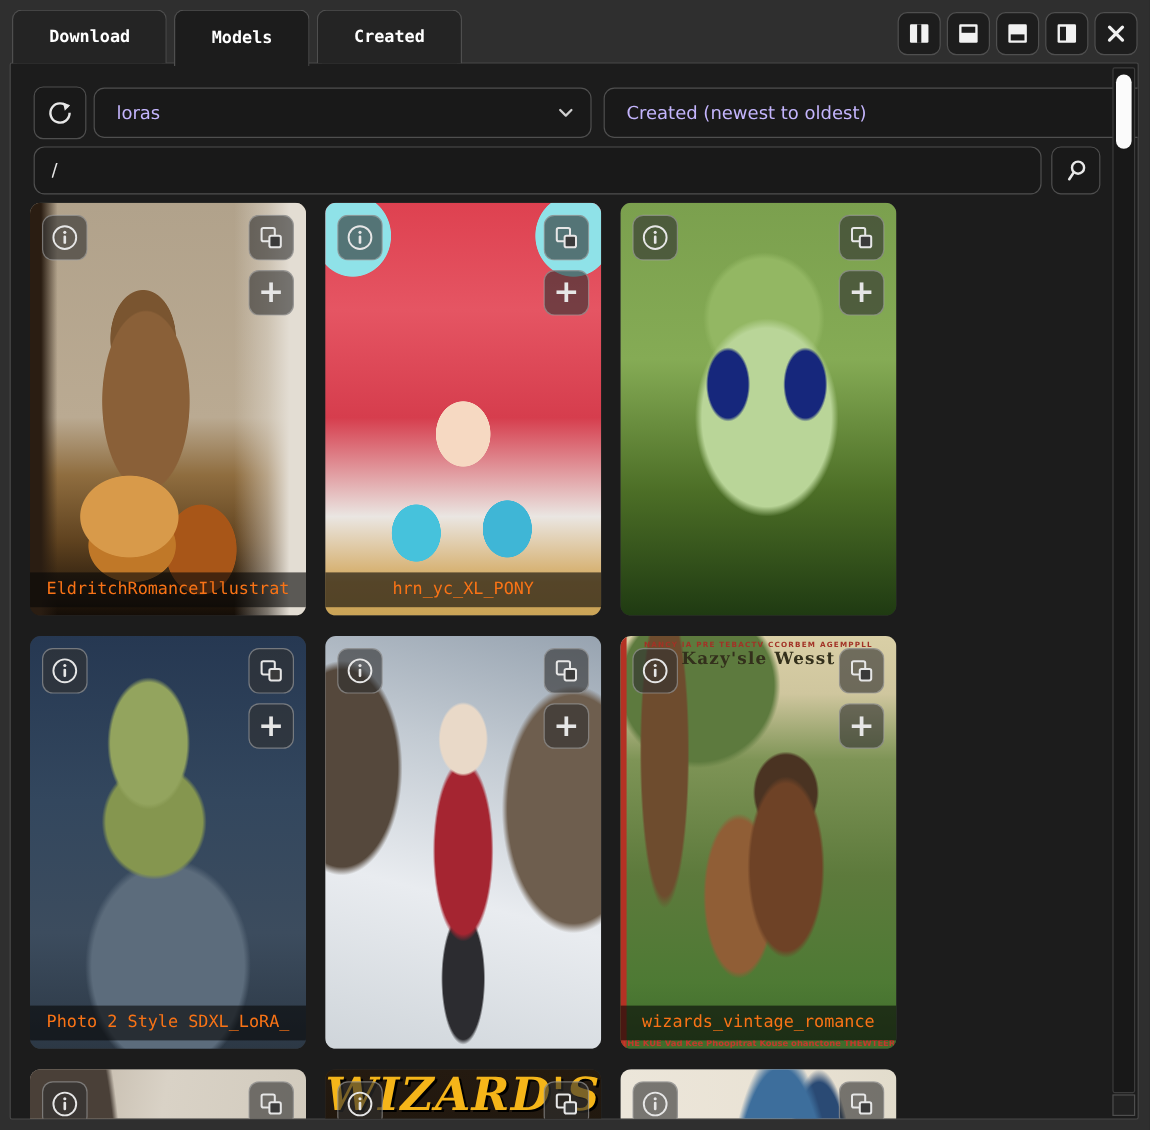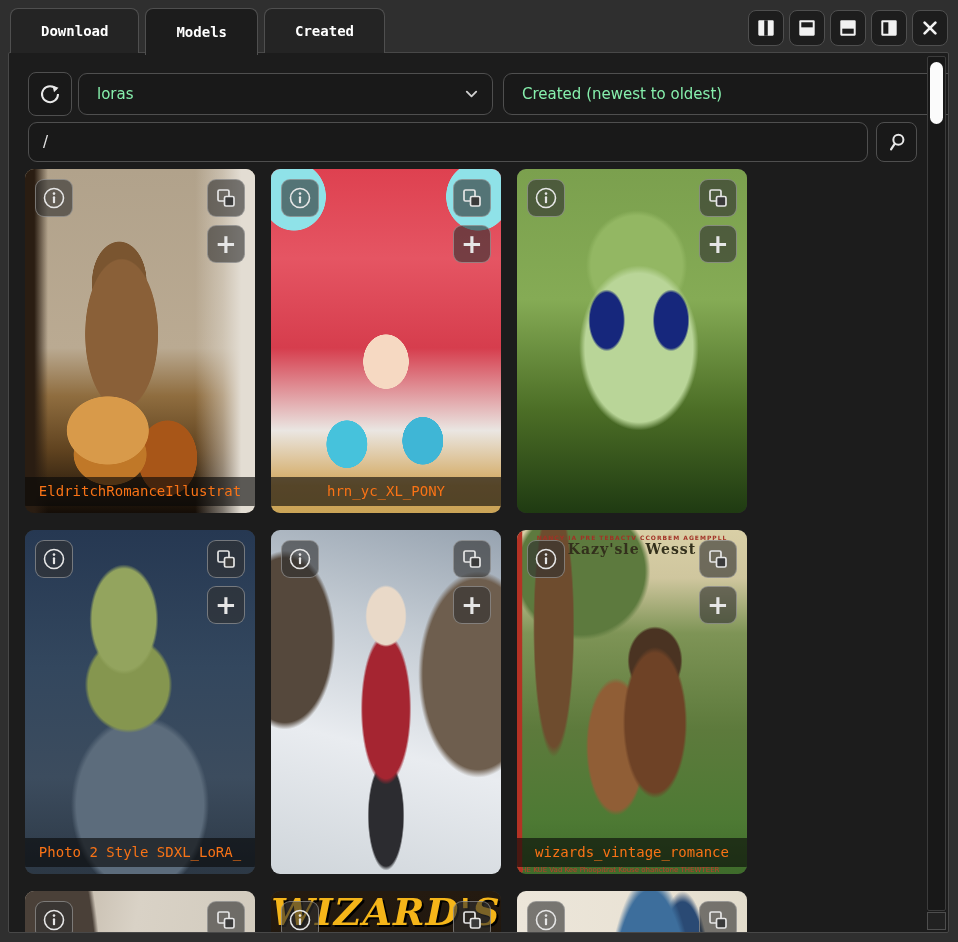--- a/index.html
+++ b/index.html
@@ -25,21 +25,21 @@
            background:#1c1c1c; border:1px solid #484848; border-radius:2px;
            overflow:hidden; z-index:2; }
 
   .icon-btn { position:absolute; background:#191919; border:1px solid #4f4f4f;
               border-radius:8px; display:flex; align-items:center; justify-content:center;
               color:#e8e8e8; cursor:pointer; }
   .btn-refresh { left:19px; top:19px; width:44px; height:44px; }
   .btn-search  { left:867px; top:69px; width:41px; height:40px; }
 
   .faux-select { position:absolute; top:20px; height:42px; background:#191919;
-                 border:1px solid #4f4f4f; border-radius:9px; color:#86efac; font-size:15px;
+                 border:1px solid #4f4f4f; border-radius:9px; color:#c4b5fd; font-size:15px;
                  display:flex; align-items:center; padding:0 18px; cursor:pointer; }
   .select-model { left:69px;  width:415px; }
   .select-sort  { left:494px; width:491px;text-align:center; }
   .faux-select .chev { position:absolute; right:13px; top:50%; transform:translateY(-50%); }
 
   .search-input { position:absolute; left:19px; top:69px; width:840px; height:40px;
                   background:#191919; border:1px solid #4f4f4f; border-radius:9px;
                   color:#e8e8e8; font-size:15px; padding:0 14px; outline:none;
                   font-family:"DejaVu Sans", sans-serif; }
 
@@ -61,22 +61,22 @@
                 background:rgba(8,8,8,0.62); color:#f97316; text-align:center; line-height:29px;
                 font-family:"DejaVu Sans Mono", monospace; font-size:14px;
                 white-space:nowrap; overflow:hidden; padding:0 12px; }
 
   
   .art-caption { position:absolute; top:4px; left:0; right:0; text-align:center;
                  font-size:6px; letter-spacing:1px; color:#a23226; font-weight:bold; }
   .art-title-serif { position:absolute; top:11px; left:0; right:0; text-align:center;
                      font-family:"DejaVu Serif", serif; font-weight:bold; font-size:14px;
                      color:#33301c; letter-spacing:1px; }
-  .art-footer { position:absolute; bottom:0; left:0; right:0; text-align:left;
-                font-size:7px; color:#c23a2c; white-space:nowrap; overflow:hidden; font-weight:normal; }
+  .art-footer { position:absolute; bottom:0; left:0; right:0; text-align:center;
+                font-size:7px; color:#c23a2c; white-space:nowrap; overflow:hidden; font-weight:bold; }
   .art-title-poster { position:absolute; top:-2px; left:0; right:0; text-align:center;
                       font-family:"DejaVu Serif", serif; font-style:italic; font-weight:bold;
                       font-size:38px; color:#f5b519; letter-spacing:1px;
                       text-shadow:2px 2px 0 #000; }
 
   
   .vscroll-track { position:absolute; top:3px; right:2px; bottom:21px; width:19px;
                    background:#181818; border:1px solid #3c3c3c; border-radius:2px; }
   .vscroll-thumb { position:absolute; top:5px; left:2px; width:13px; height:62px;
                    background:#fbfbfb; border-radius:7px; cursor:grab; }

